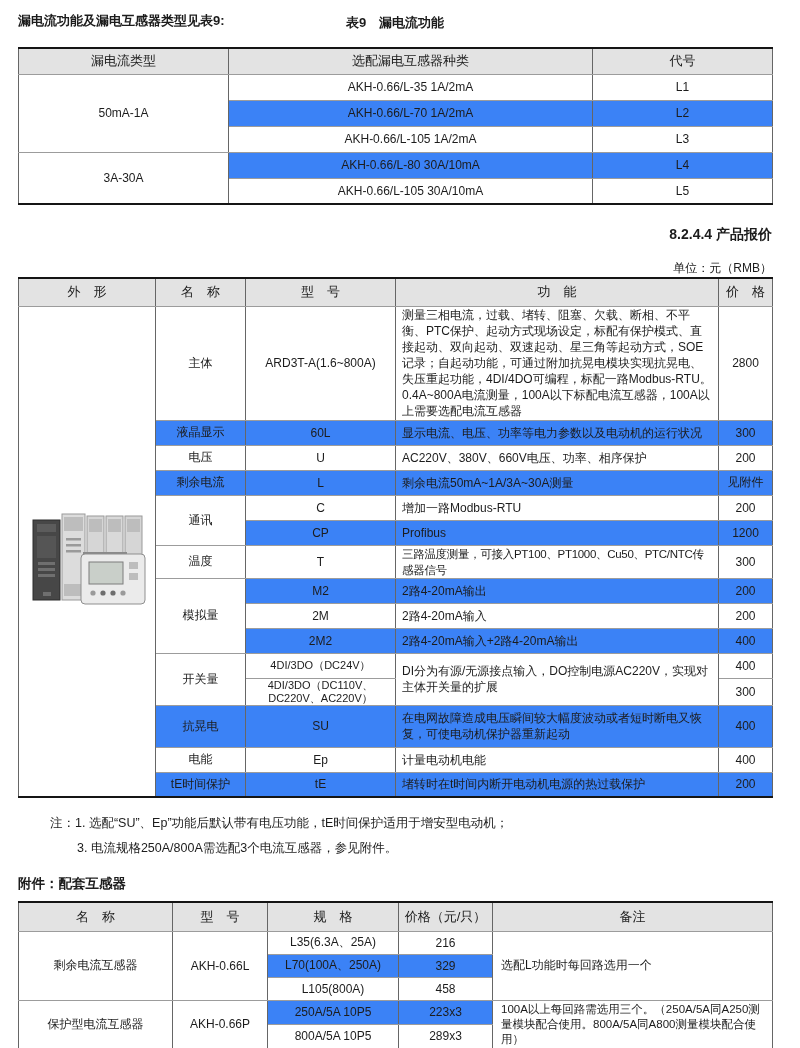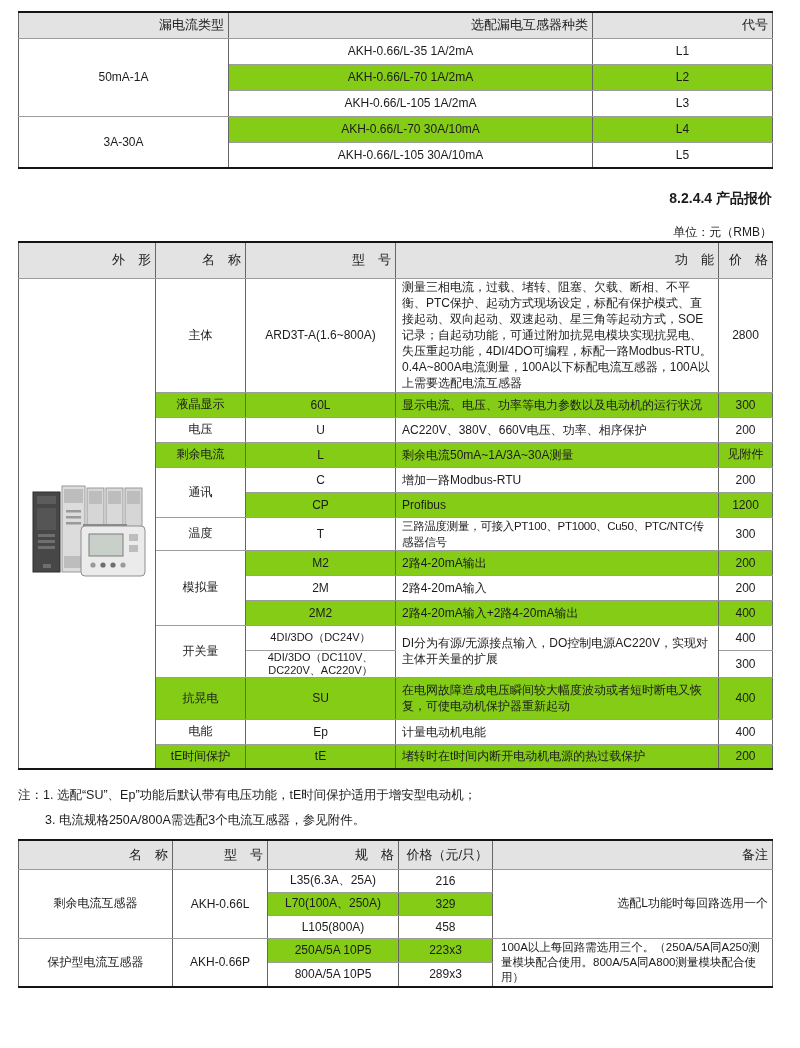--- a/index.html
+++ b/index.html
@@ -16,54 +16,58 @@
   .unit-note{text-align:right;font-size:12px;margin-top:16px;height:16px;}
   .appendix-heading{font-size:13.5px;font-weight:bold;margin-top:14px;height:20px;}
 
   
   table{border-collapse:collapse;table-layout:fixed;width:754px;}
   .t{border-left:1px solid #555;border-right:1px solid #555;
      border-top:2.5px solid #151515;border-bottom:2.5px solid #151515;}
   .t td,.t th{border-left:1px solid #666;border-right:1px solid #666;
      border-top:1px solid #9c9c9c;border-bottom:1px solid #9c9c9c;
      font-weight:normal;font-size:12px;padding:0 4px;overflow:hidden;}
-  .t .hd{background:#e3e3e3;font-size:13px;text-align:right;}
-  .shade{background:#84cc16;}
+  .t .hd{background:#e3e3e3;font-size:13px;}
+  .shade{background:#3b82f6;}
   .c{text-align:center;}
-  .l{text-align:right;padding-left:8px !important;margin-left:8px;}
+  .l{text-align:left;padding-left:8px !important;margin-left:8px;}
   .fn{text-align:left;padding:0 6px !important;line-height:16px;}
   .small{font-size:11px !important;line-height:13px;}
   .tiny{font-size:11.5px !important;letter-spacing:-0.3px;}
   .note-cell{font-size:11.5px !important;line-height:15px;text-align:left;padding:1px 8px !important;}
 
   .t9 tr{height:26px;}
   .t9 tr.hdr{height:26px;}
 
   .pt tr{height:25px;}
-  .pt tr.hdr{height:36px;}
+  .pt tr.hdr{height:28px;}
   .pt tr.big{height:114px;}
   .pt tr.dbl{height:42px;}
 
   .at tr{height:23px;}
   .at tr.hdr{height:29px;}
 
   
-  .notes{margin-top:13px;font-size:12.5px;}
+  .notes{margin-top:13px;font-size:12.5px;margin-left:32px;}
   .notes .nline{line-height:25px;white-space:nowrap;}
   .notes .indent{padding-left:27px;}
 
   
   .photo-cell{vertical-align:middle;text-align:center;}
 </style>
 </head>
 <body>
 
 <div class="page">
   <div class="inner">
 
+    <div class="heading-row">
+      <span class="intro-text">漏电流功能及漏电互感器类型见表9:</span>
+      <span class="t9-title">表9　漏电流功能</span>
+    </div>
 
     <table class="t t9" style="margin-top:11px;">
       <colgroup>
           <col style="width:210px">
           <col style="width:364px">
           <col style="width:180px">
         </colgroup>
       <tbody>
           <tr class="hdr">
         <th class="hd c">漏电流类型</th>
@@ -78,21 +82,21 @@
       <tr>
         <td class="c shade">AKH-0.66/L-70 1A/2mA</td>
         <td class="c shade">L2</td>
       </tr>
       <tr>
         <td class="c">AKH-0.66/L-105 1A/2mA</td>
         <td class="c">L3</td>
       </tr>
       <tr>
         <td class="c" rowspan="2">3A-30A</td>
-        <td class="c shade">AKH-0.66/L-70 30A/10mA</td>
+        <td class="c shade">AKH-0.66/L-80 30A/10mA</td>
         <td class="c shade">L4</td>
       </tr>
       <tr>
         <td class="c">AKH-0.66/L-105 30A/10mA</td>
         <td class="c">L5</td>
       </tr>
     </tbody>
       </table>
 
     <div class="section-heading">8.2.4.4 产品报价</div>
@@ -241,20 +245,21 @@
         <td class="c shade">200</td>
       </tr>
     </tbody>
       </table>
 
     <div class="notes">
       <div class="nline">注：1. 选配“SU”、Ep”功能后默认带有电压功能，tE时间保护适用于增安型电动机；</div>
       <div class="nline indent">3. 电流规格250A/800A需选配3个电流互感器，参见附件。</div>
     </div>
 
+    <div class="appendix-heading">附件：配套互感器</div>
 
     <table class="t at" style="margin-top:6px;">
       <colgroup>
           <col style="width:154px">
           <col style="width:95px">
           <col style="width:131px">
           <col style="width:94px">
           <col style="width:280px">
         </colgroup>
       <tbody>

